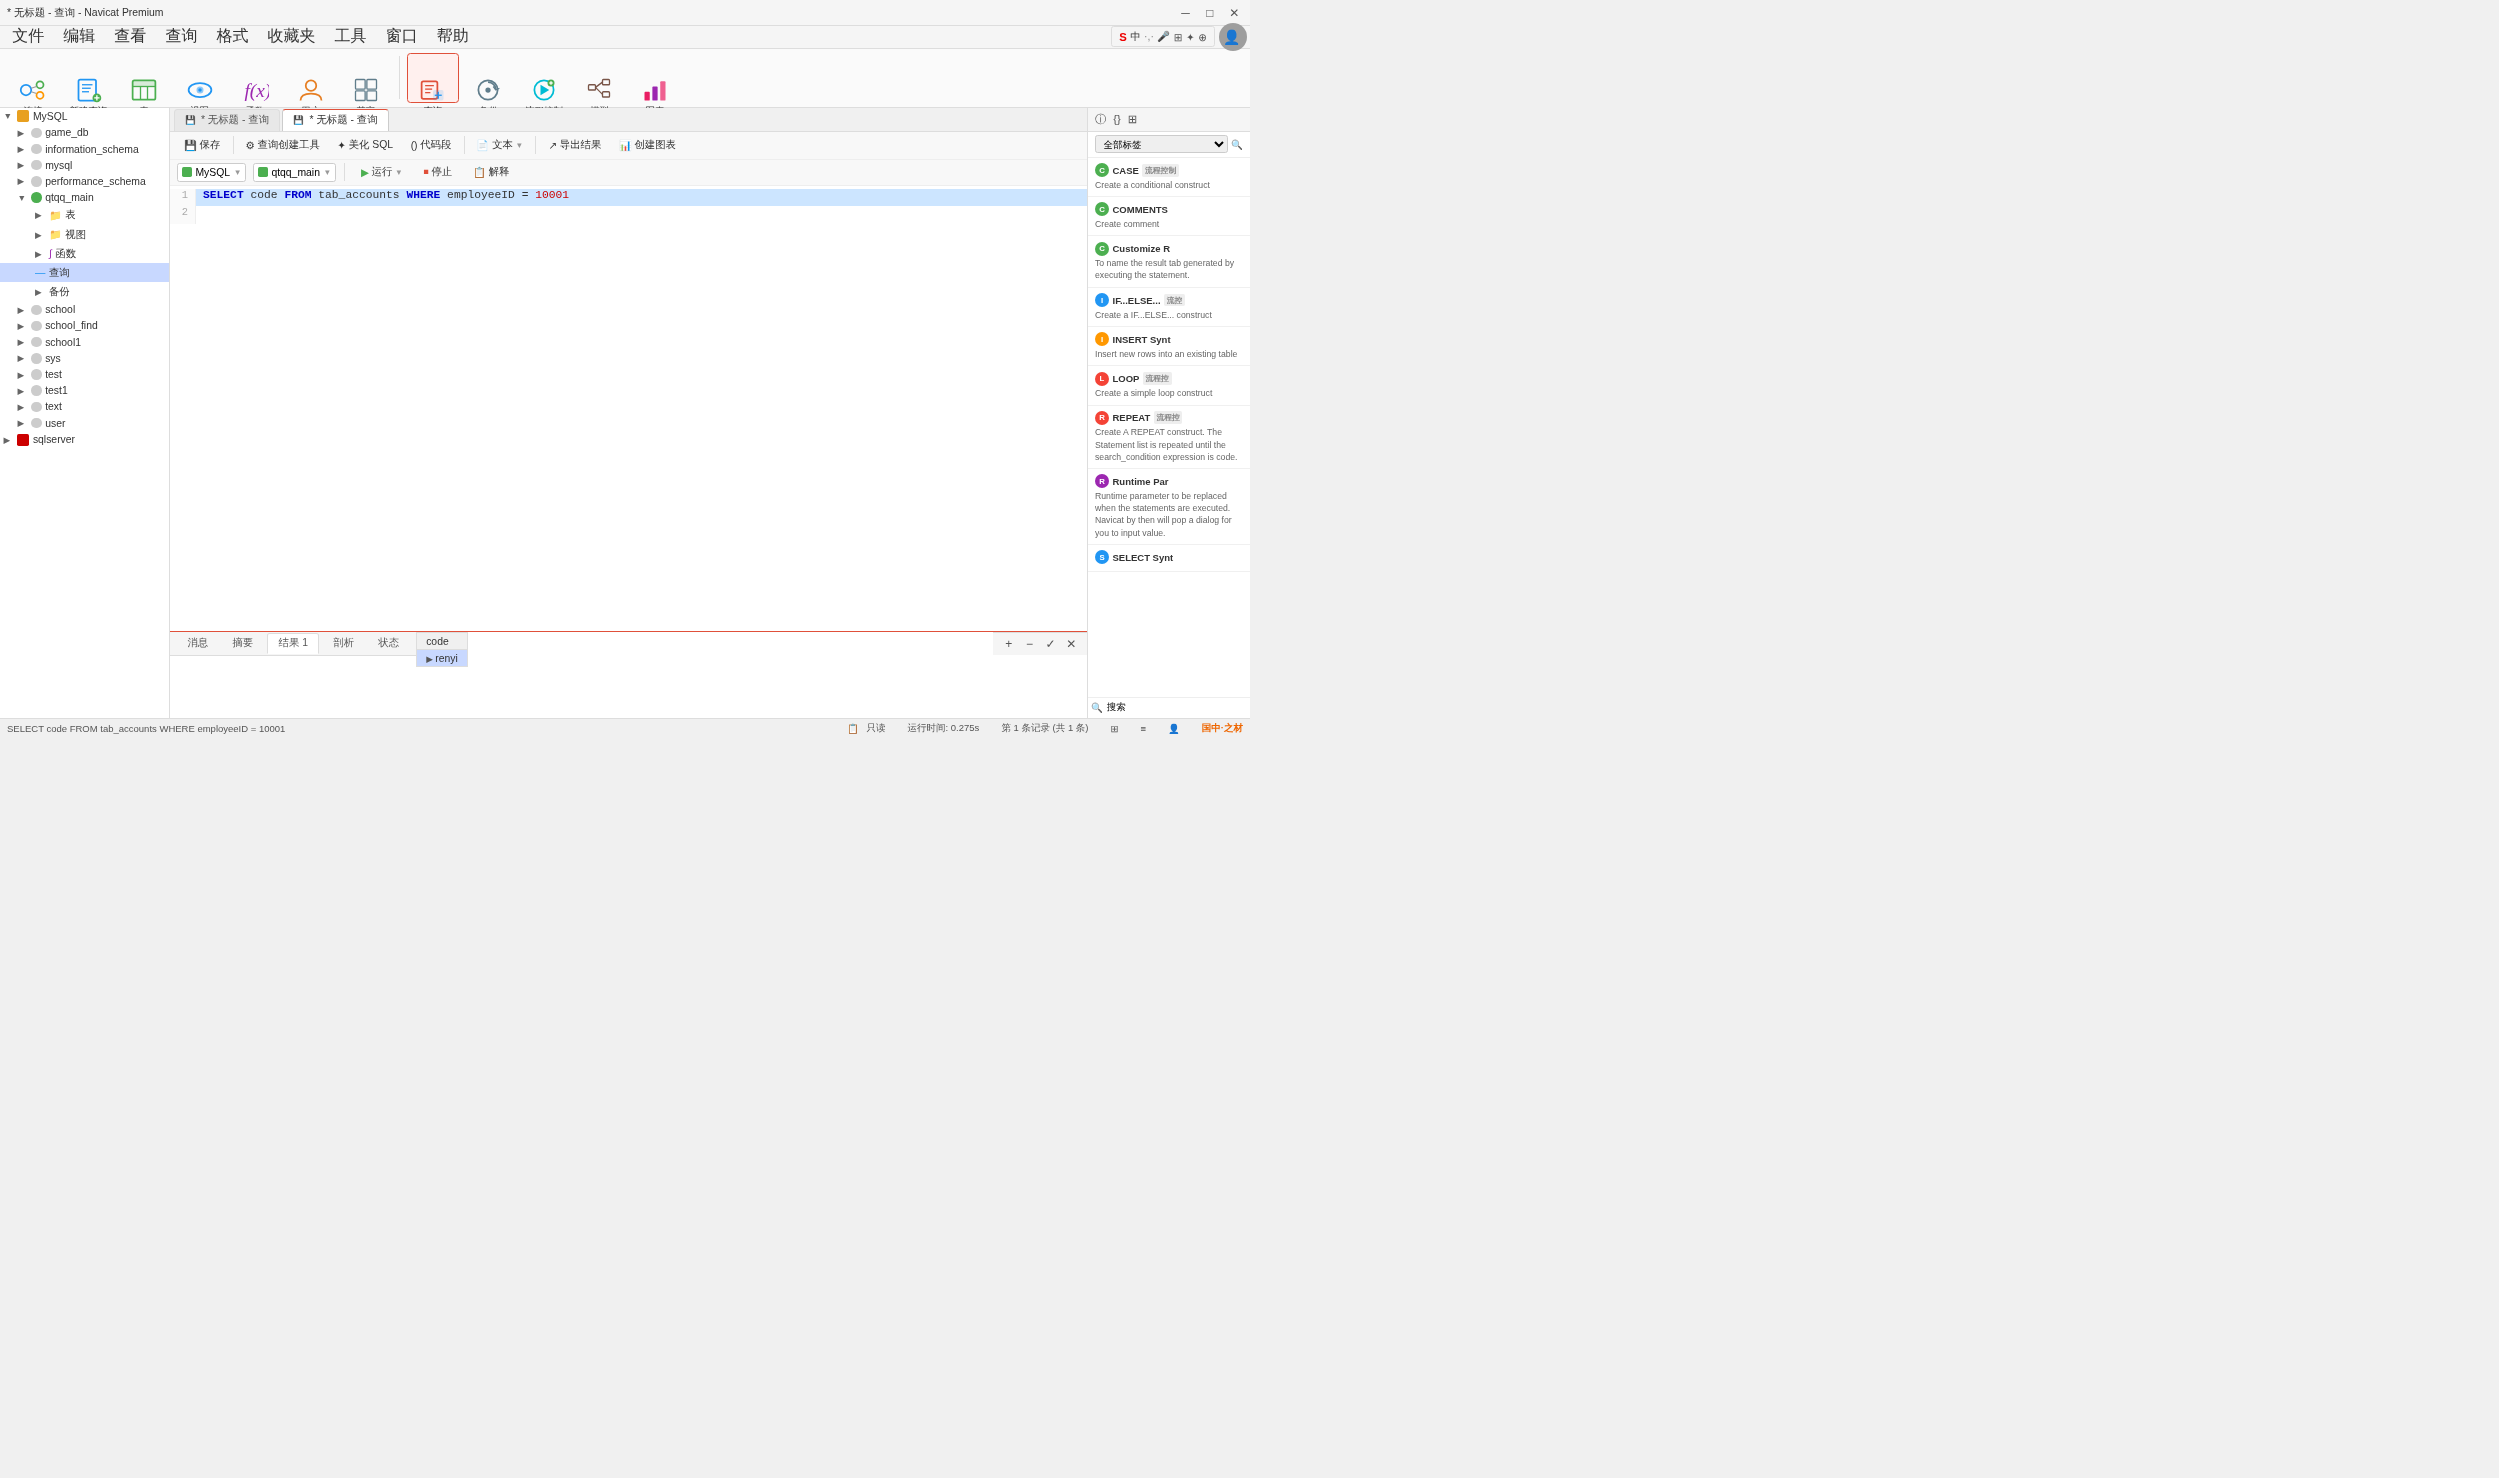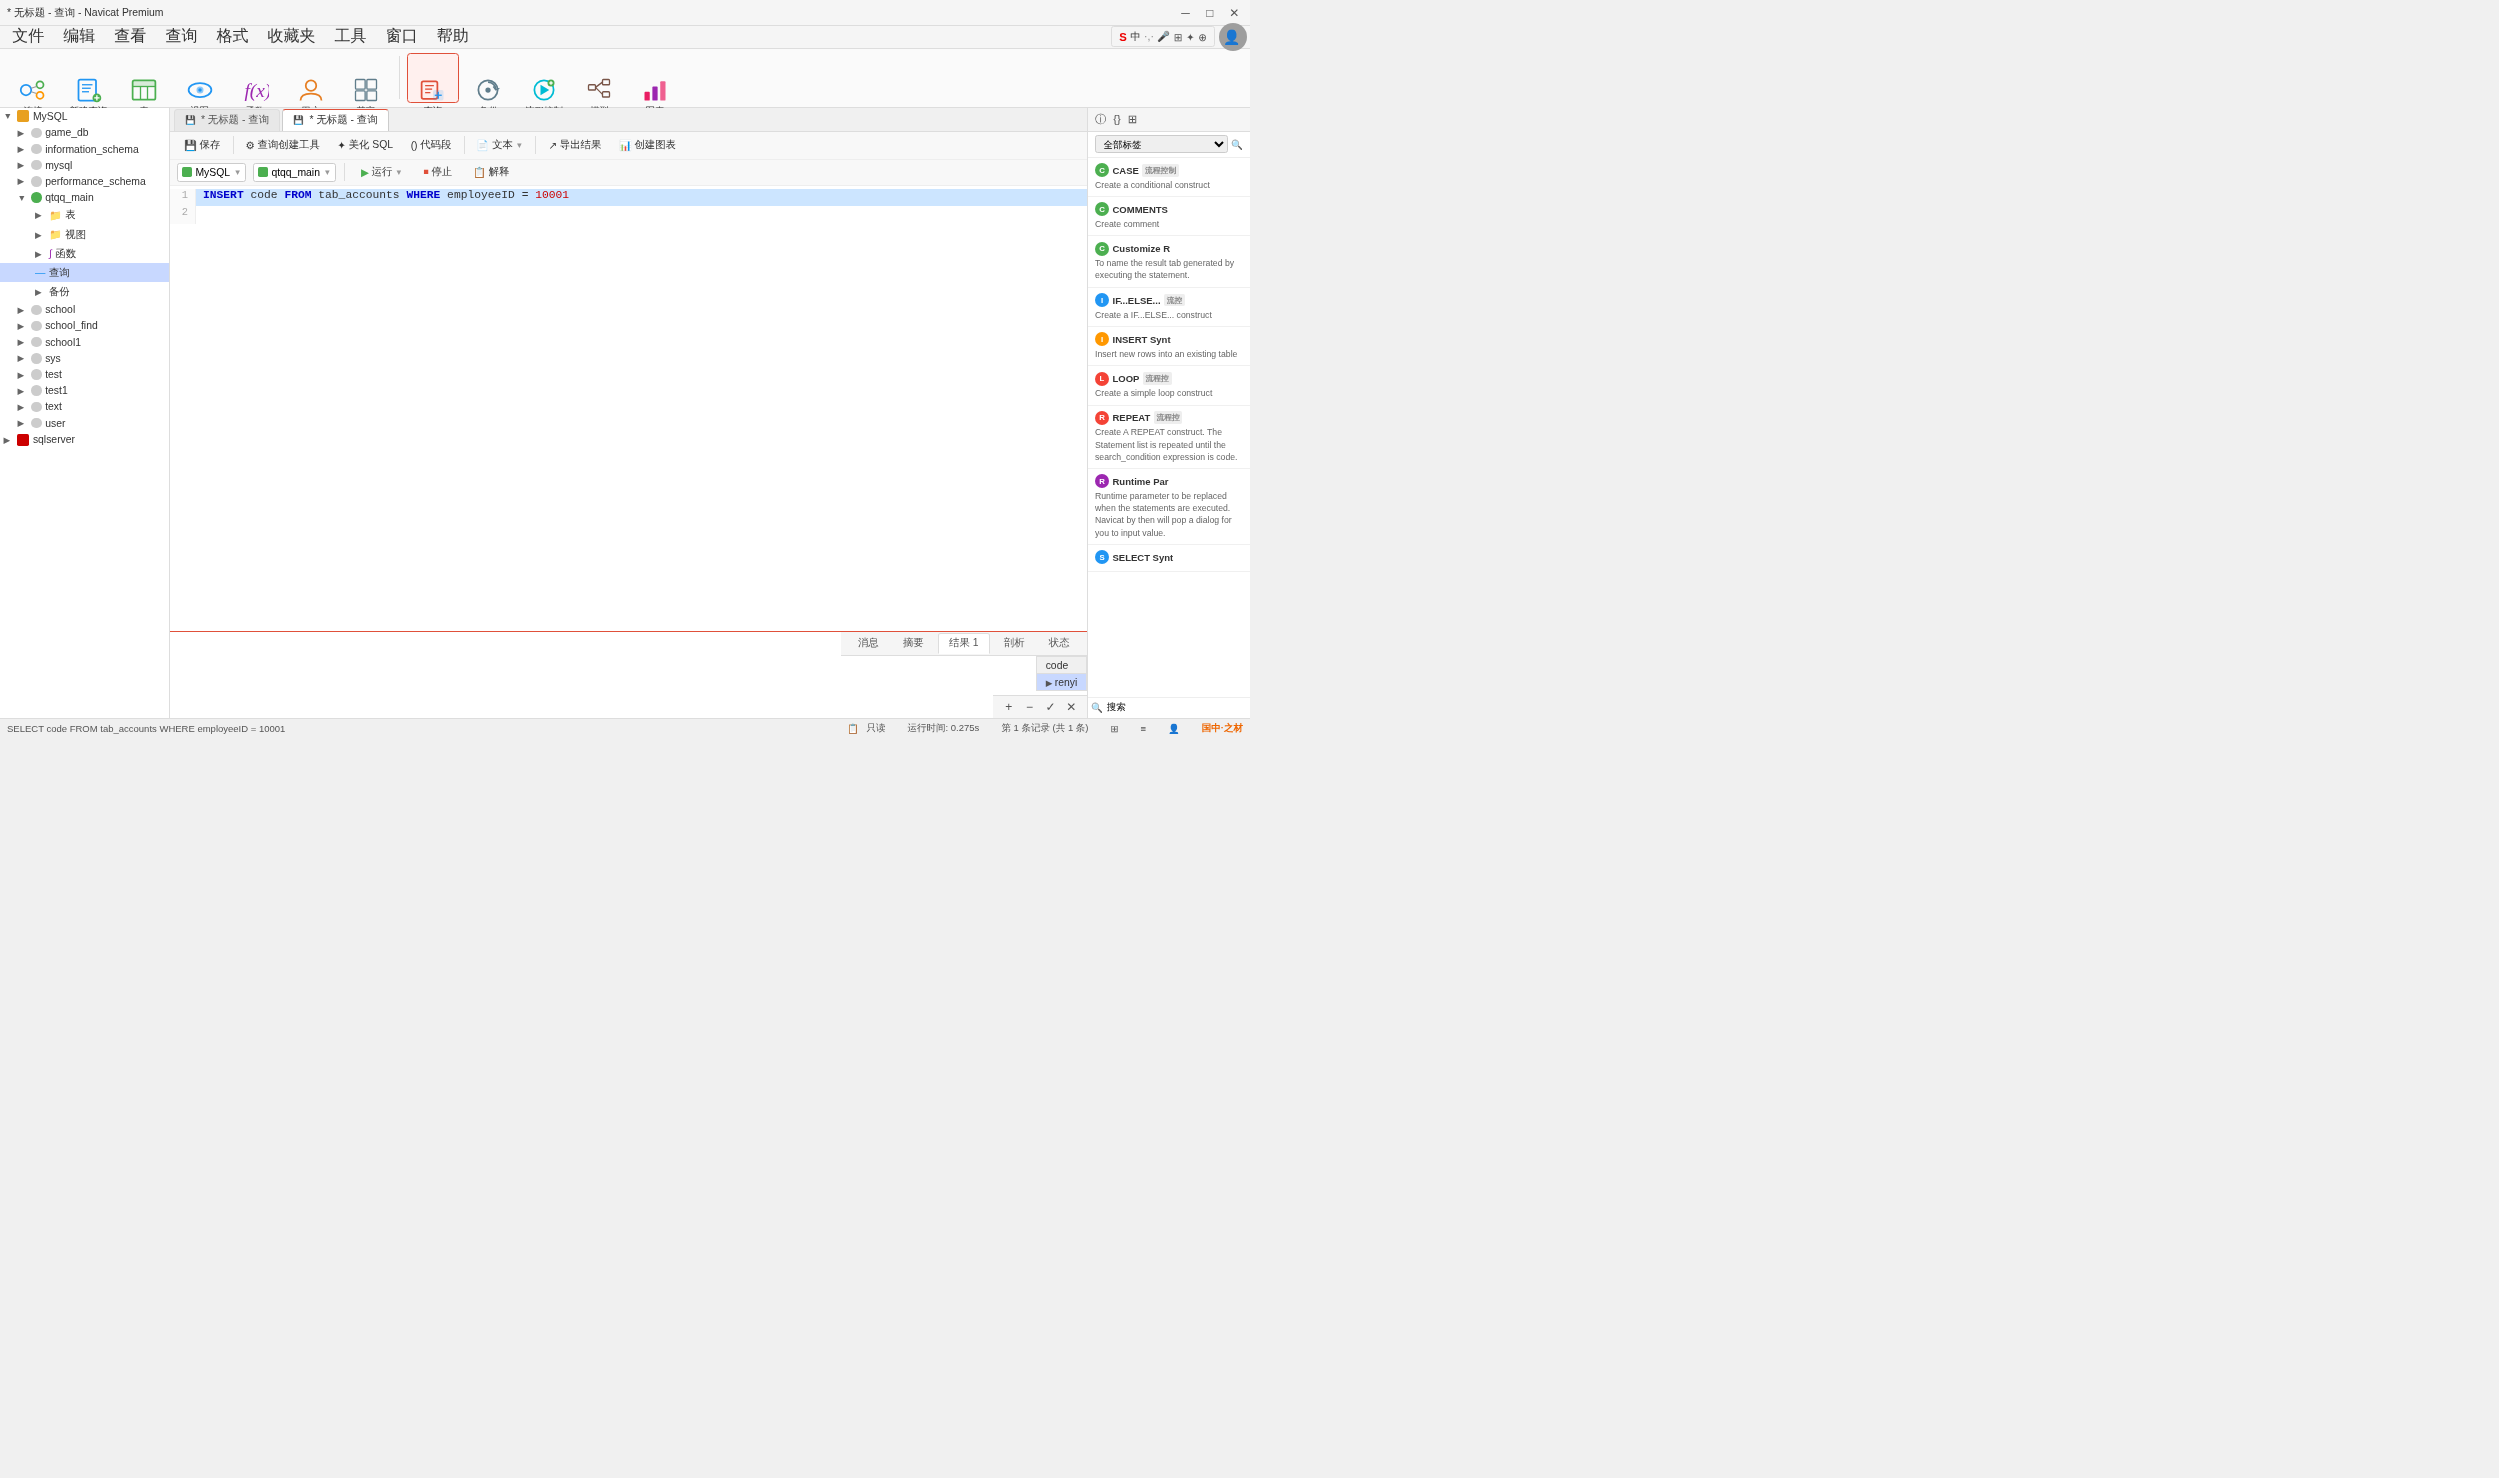--- a/index.html
+++ b/index.html
@@ -252,23 +252,22 @@
     .kw { color: #0000cc; font-weight: bold; }
     .num { color: #cc0000; }
     .id { color: #333; }
     .selected-line { background: #cce5ff; }
 
     
     #results-area {
       height: 87px;
       border-top: 1.7px solid #e0503a;
       display: flex;
-      flex-direction: column;
+      flex-direction: row;
       flex-shrink: 0;
-      align-items: flex-end;
     }
     #result-tabs {
       height: 24px;
       background: #f5f5f5;
       border-bottom: 0.9px solid #ddd;
       display: flex;
       align-items: center;
       padding: 0 7px;
       gap: 3.5px;
     }
@@ -828,21 +827,21 @@
       </div>
       <div class="run-btn">
         <span>📋</span>
         <span>解释</span>
       </div>
     </div>
 
     <div id="sql-editor">
       <div class="sql-line selected-line">
         <span class="line-num">1</span>
-        <span class="sql-content"><span class="kw">INSERT</span> <span class="id">code</span> <span class="kw">FROM</span> <span class="id">tab_accounts</span> <span class="kw">WHERE</span> <span class="id">employeeID</span> = <span class="num">10001</span></span>
+        <span class="sql-content"><span class="kw">SELECT</span> <span class="id">code</span> <span class="kw">FROM</span> <span class="id">tab_accounts</span> <span class="kw">WHERE</span> <span class="id">employeeID</span> = <span class="num">10001</span></span>
       </div>
       <div class="sql-line">
         <span class="line-num">2</span>
         <span class="sql-content"></span>
       </div>
     </div>
 
     <div id="results-area">
       <div id="result-tabs">
         <span class="rtab">消息</span>

